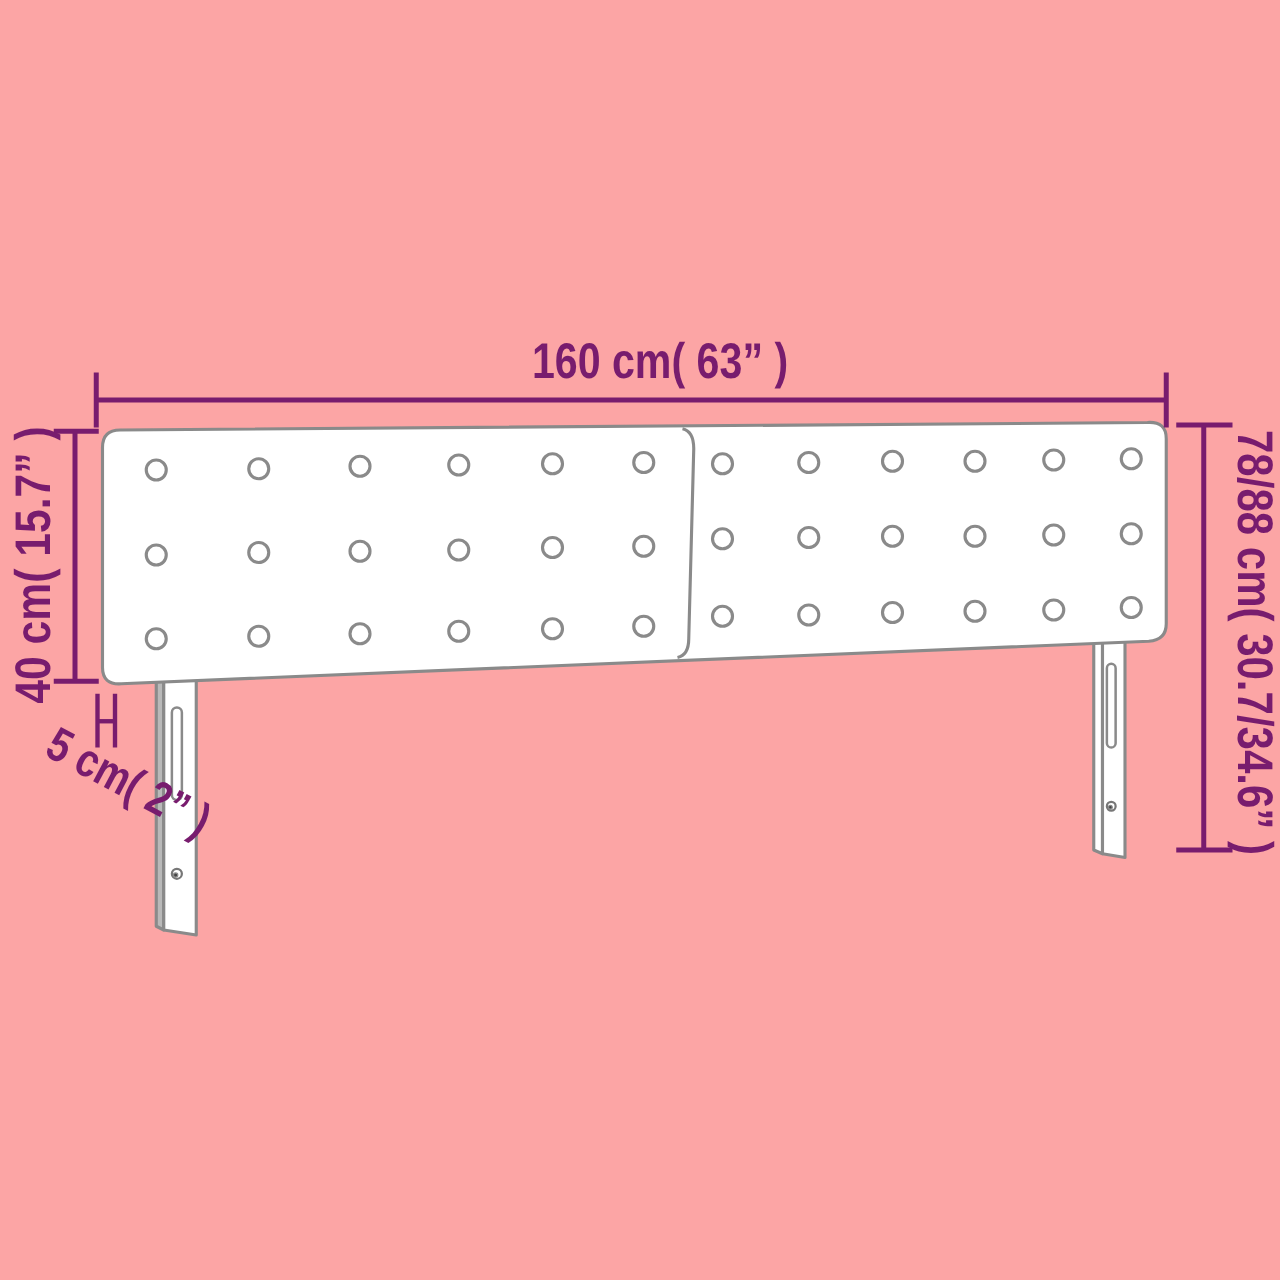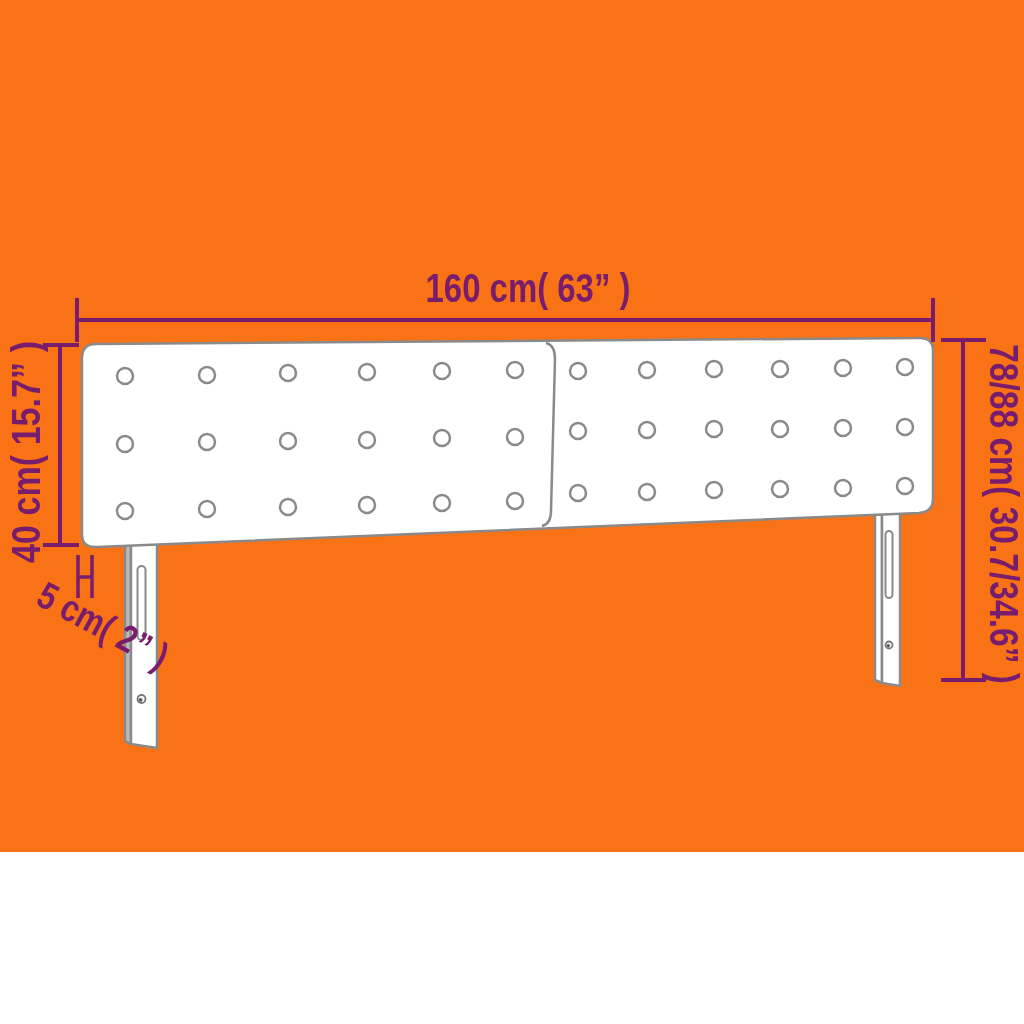--- a/index.html
+++ b/index.html
@@ -1,18 +1,18 @@
 <!DOCTYPE html>
 <html><head>
 <meta charset="utf-8">
 <style>
   html,body{margin:0;padding:0;background:#ffffff;}
   .canvas{
-    width:1024px;height:852px;
-    background:#f97316;
+    width:1024px;height:1024px;
+    background:#fca5a5;
     position:relative;
     font-family:"Liberation Sans", sans-serif;
   }
   svg{display:block;}
   .dim-label{
     font-family:"Liberation Sans", sans-serif;
     font-weight:bold;
     fill:#781C6E;
   }
   .dim-stroke{stroke:#781C6E;stroke-width:4;fill:none;stroke-linecap:butt;}

